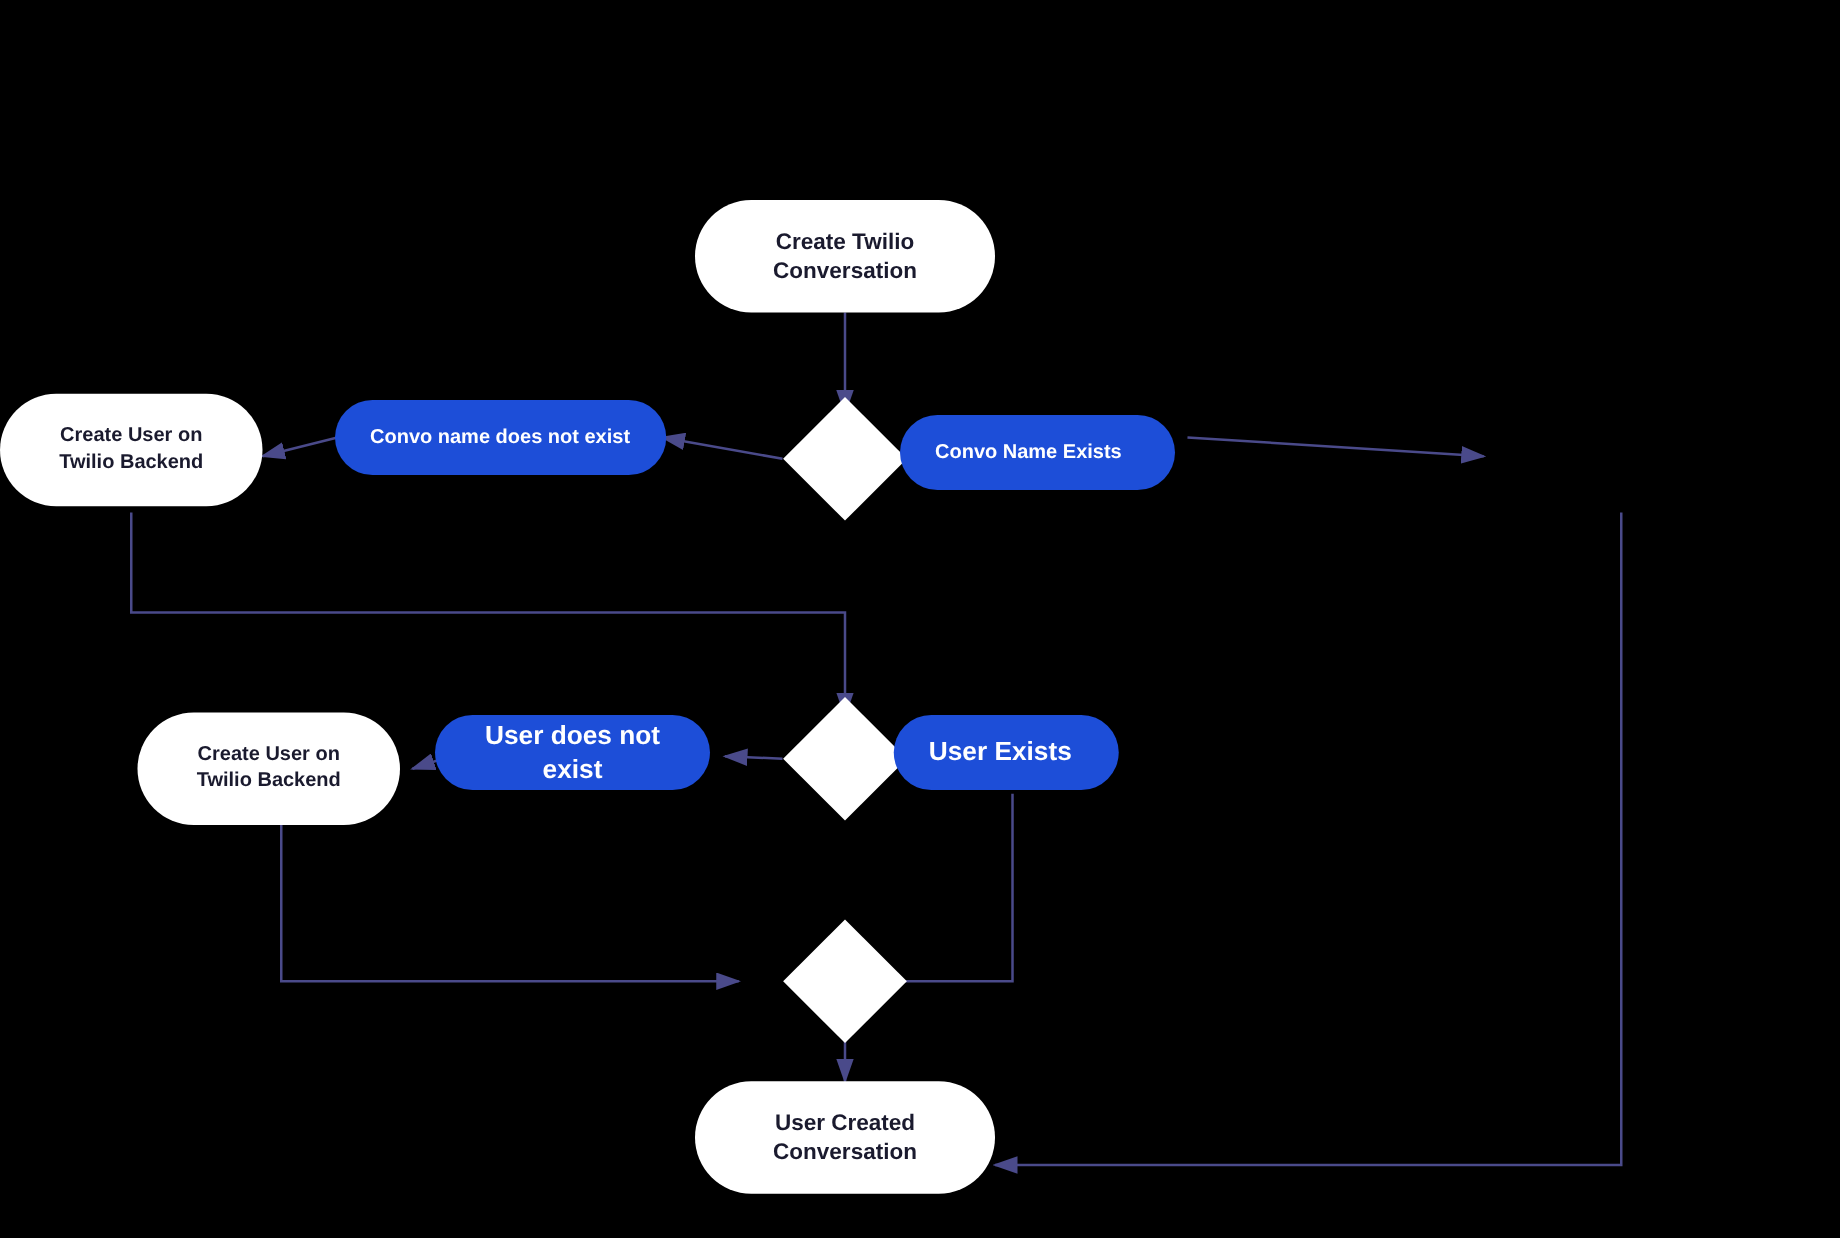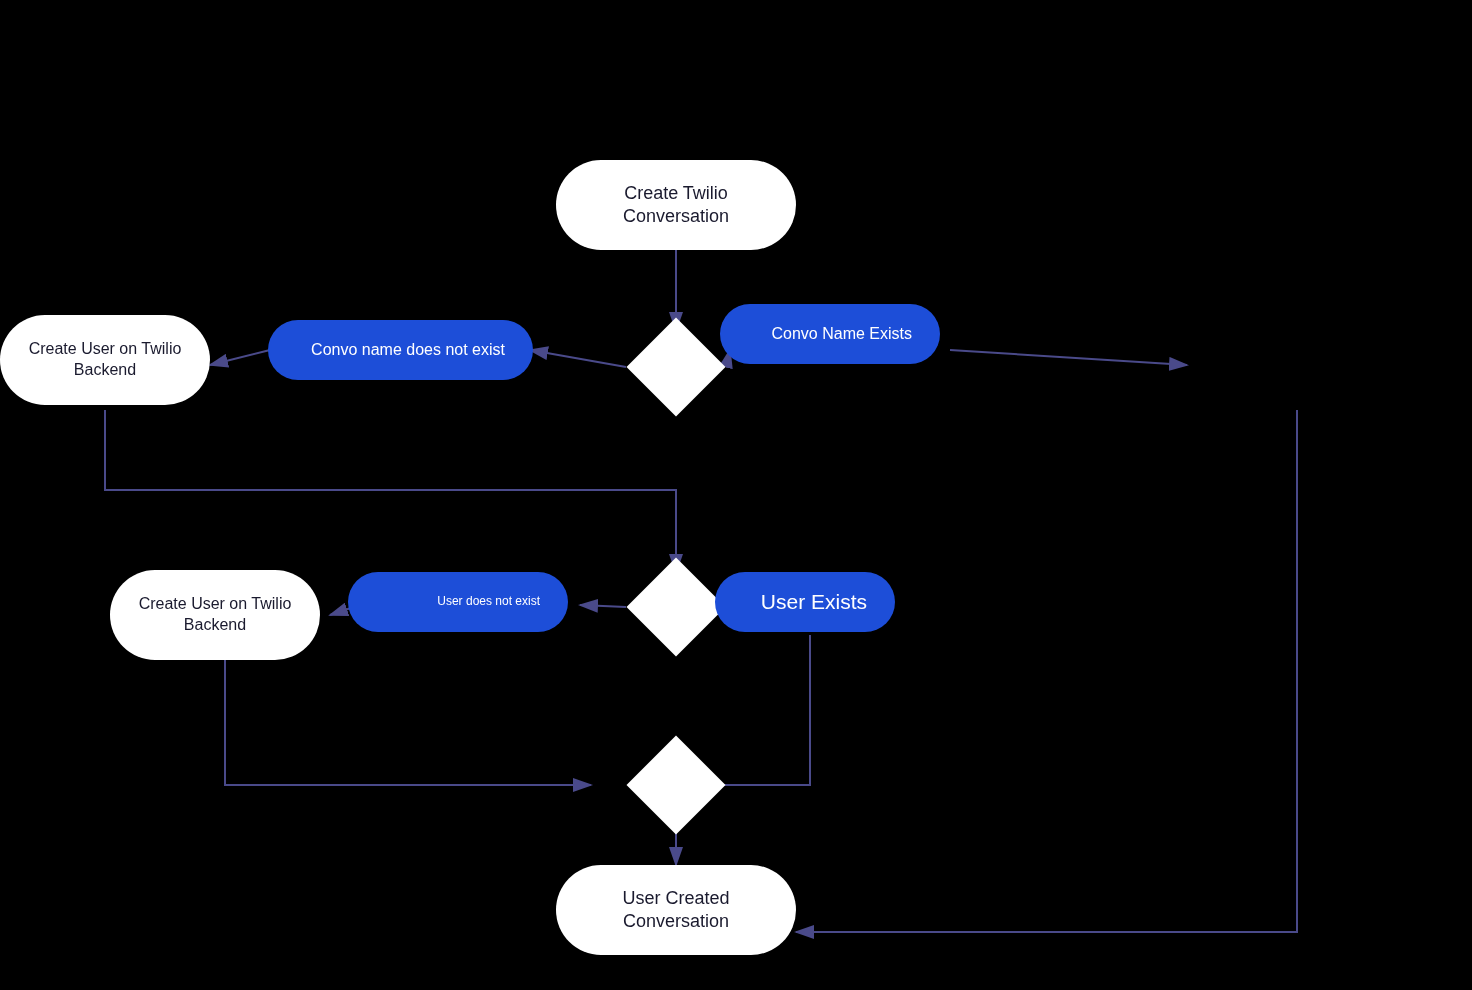--- a/index.html
+++ b/index.html
@@ -26,25 +26,25 @@
       width: 1472px;
       height: 990px;
       pointer-events: none;
     }
 
     
     .node {
       position: absolute;
       display: flex;
       align-items: center;
-      justify-content: flex-end;
+      justify-content: flex-start;
       text-align: center;
       border-radius: 50px;
       font-size: 18px;
-      font-weight: 400;
+      font-weight: 700;
       line-height: 1.3;
       padding: 14px 28px;
     }
 
     .node-white {
       background: #ffffff;
       color: #1a1a2e;
       border: none;
     }
 
@@ -112,33 +112,33 @@
 Conversation</span>
   </div>
 
   <div class="diamond" style="left:641px; top:332px;">
   </div>
 
   <div class="node node-dark" style="left:268px; top:320px; width:265px; height:60px; font-size:16px;">
     <span>Convo name does not exist</span>
   </div>
 
-  <div class="node node-dark" style="left:720px; top:304px; width:220px; height:60px; font-size:16px;">
+  <div class="node node-dark" style="left:720px; top:332px; width:220px; height:60px; font-size:16px;">
     <span>Convo Name Exists</span>
   </div>
 
   <div class="node node-white" style="left:0px; top:315px; width:210px; height:90px; font-size:16px;">
     <span>Create User on Twilio Backend</span>
   </div>
 
 
   <div class="diamond" style="left:641px; top:572px;">
   </div>
 
-  <div class="node node-dark" style="left:348px; top:572px; width:220px; height:60px; font-size:12px;">
+  <div class="node node-dark" style="left:348px; top:572px; width:220px; height:60px; font-size:21px;">
     <span>User does not exist</span>
   </div>
 
   <div class="node node-dark" style="left:715px; top:572px; width:180px; height:60px; font-size:21px;">
     <span>User Exists</span>
   </div>
 
   <div class="node node-white" style="left:110px; top:570px; width:210px; height:90px; font-size:16px;">
     <span>Create User on Twilio Backend</span>
   </div>

